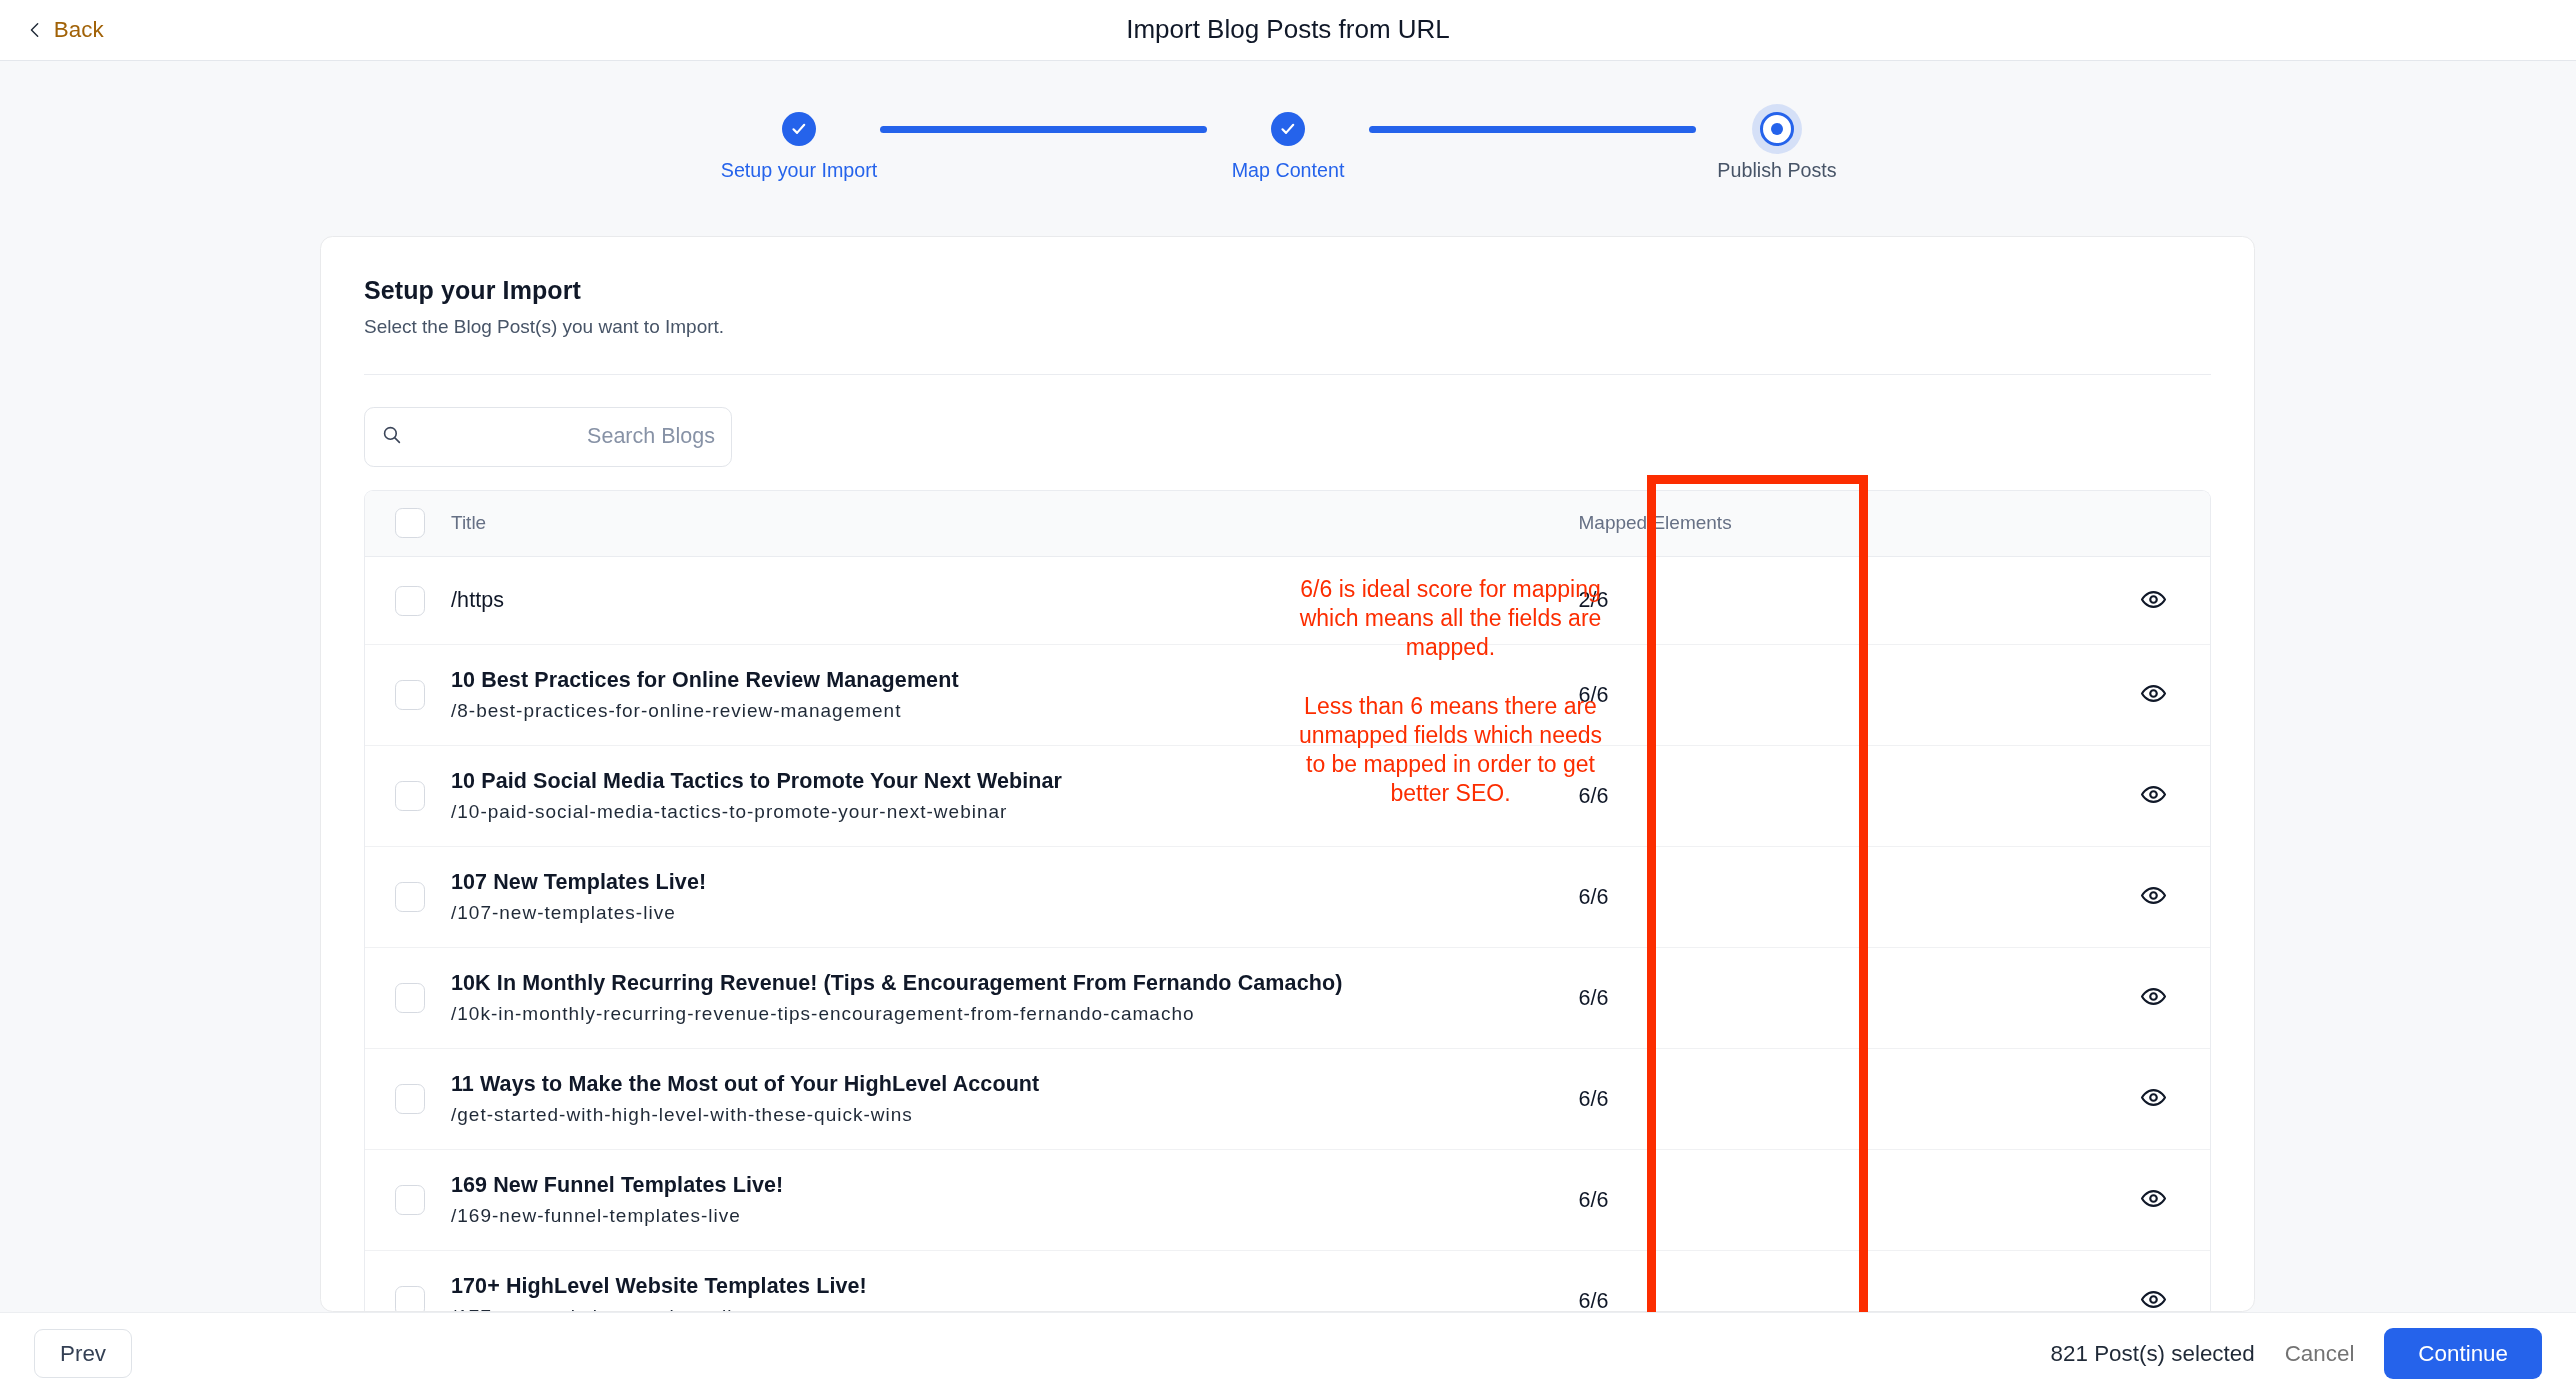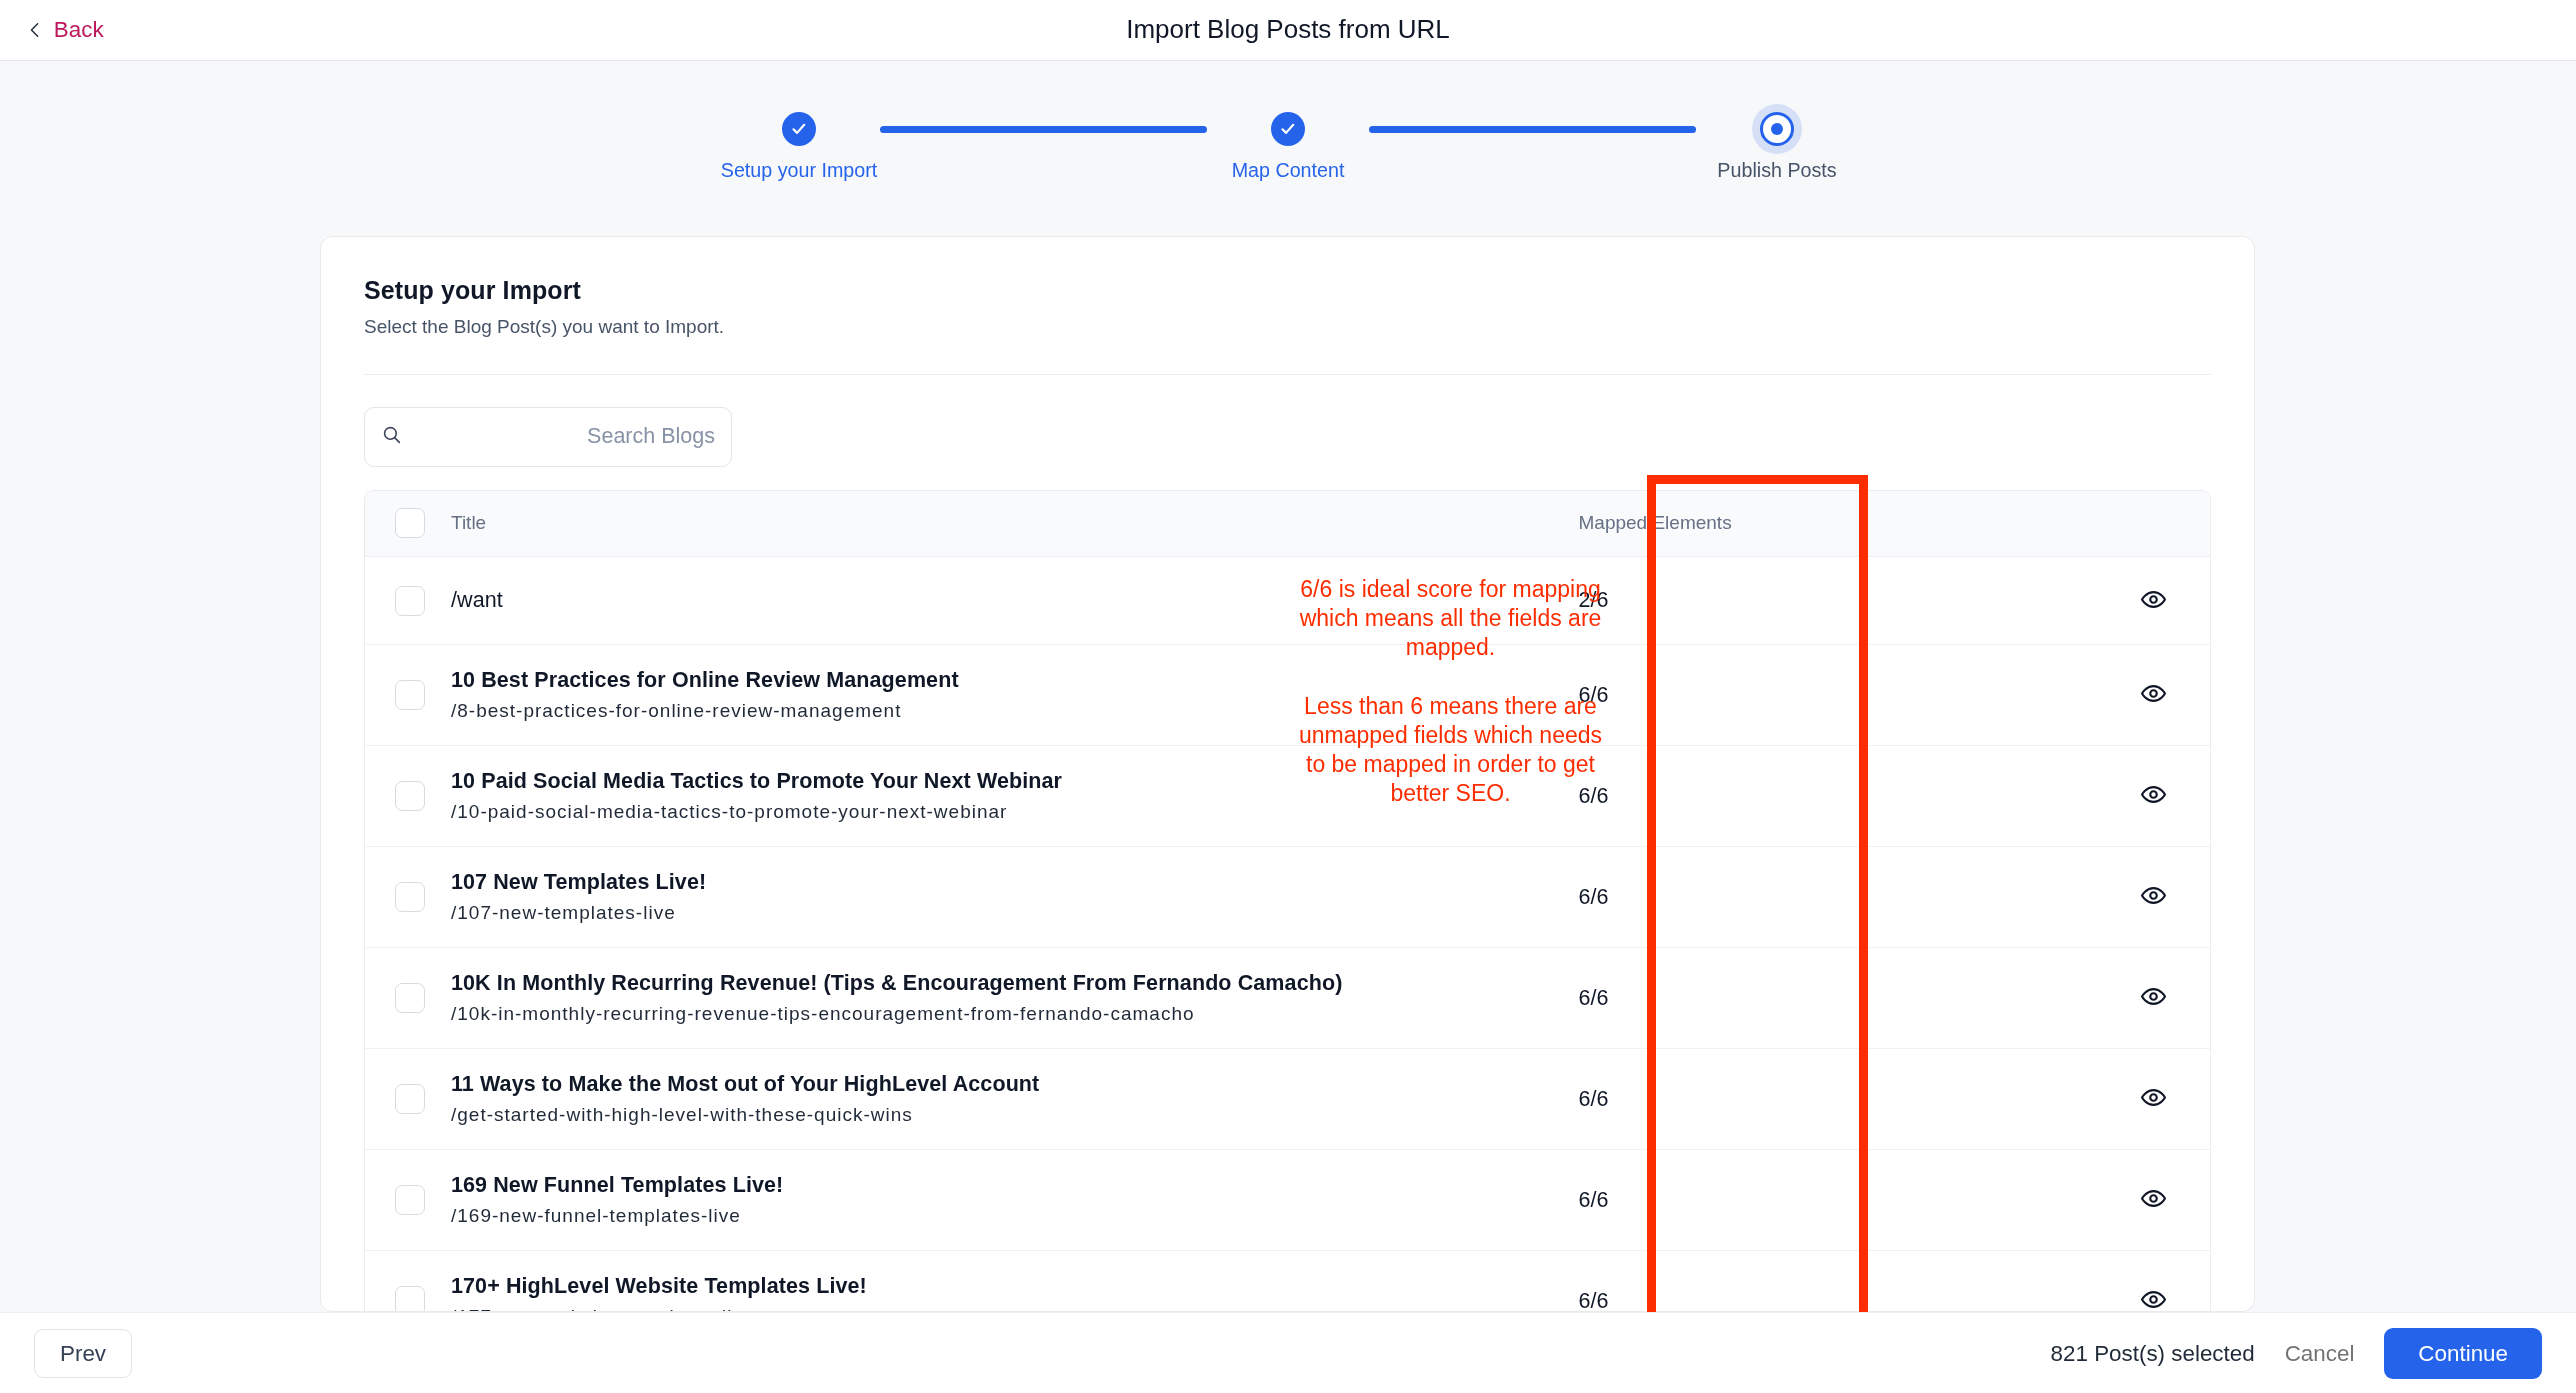--- a/index.html
+++ b/index.html
@@ -19,21 +19,21 @@
     border-bottom: 0.9px solid #e4e7ec;
     display: flex; align-items: center;
   }
   .back-btn {
     display: flex; align-items: center; gap: 10.7px;
     margin-left: 27px; cursor: pointer;
   }
   .back-chev { width: 16px; height: 16px; position: relative; }
   .back-chev svg { display: block; }
   .back-label {
-    font-size: 22.4px; color: #be185d; font-weight: 400;
+    font-size: 22.4px; color: #a16207; font-weight: 400;
     letter-spacing: 0.1px;
   }
   .topbar-title {
     position: absolute; left: 0; right: 0; top: 14.3px;
     text-align: center;
     font-size: 26px; color: #101828; font-weight: 400;
   }
 
   
   .stepper {
@@ -295,21 +295,21 @@
           <th style="padding-left:12.5px;">Mapped Elements</th>
           <th></th>
         </tr>
       </thead>
       <tbody>
           <tr>
             <td>
               <div class="cb"></div>
             </td>
             <td>
-              <div class="row-title plain">/want</div>
+              <div class="row-title plain">/https</div>
             </td>
             <td class="mapped-val">2/6</td>
             <td class="eye-cell"><span class="eye"><svg width="27" height="27" viewBox="0 0 24 24" fill="none">
                   <path d="M1.8 12S5.4 5.5 12 5.5 22.2 12 22.2 12 18.6 18.5 12 18.5 1.8 12 1.8 12Z" stroke="#101828" stroke-width="1.9" stroke-linejoin="round"></path>
                   <circle cx="12" cy="12" r="2.9" stroke="#101828" stroke-width="1.9"></circle>
                 </svg></span></td>
           </tr>
           <tr>
             <td>
               <div class="cb"></div>

